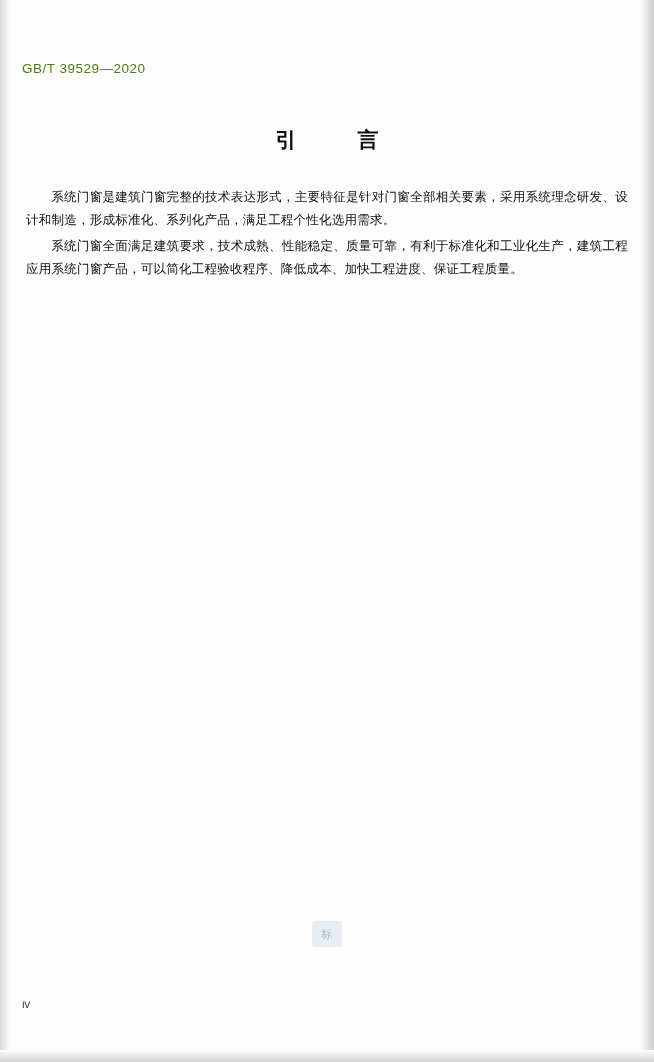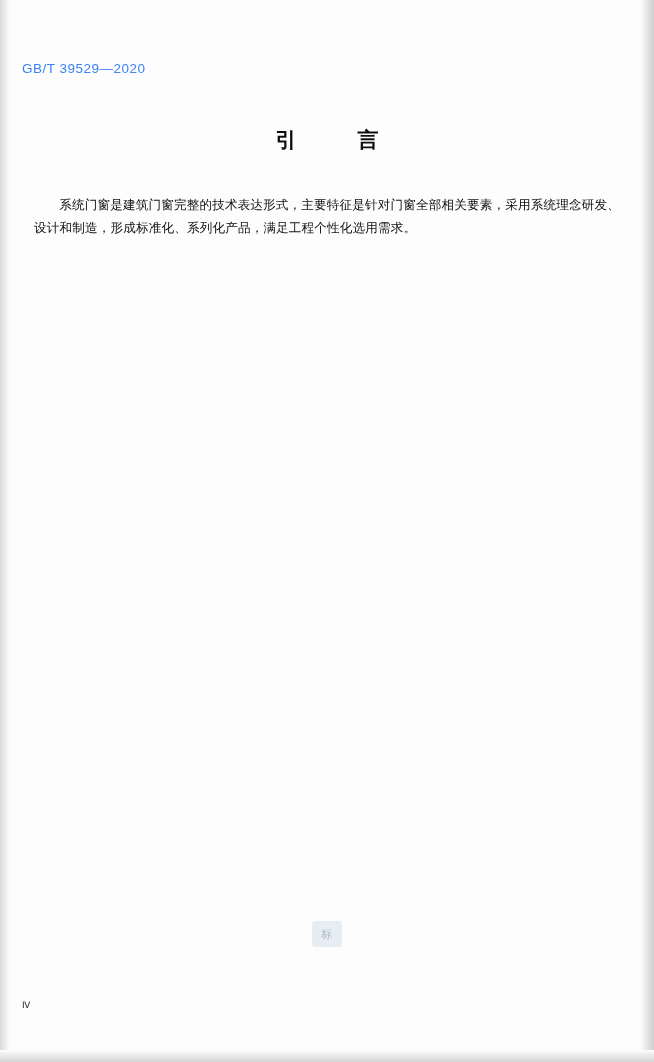--- a/index.html
+++ b/index.html
@@ -43,21 +43,21 @@
     pointer-events: none;
   }
 
   .header-code {
     position: absolute;
     left: 22px;
     top: 61px;
     font-family: "Liberation Sans", sans-serif;
     font-size: 13.5px;
     letter-spacing: 0.5px;
-    color: #3b82f6;
+    color: #4d7c0f;
     white-space: nowrap;
   }
 
   .doc-title {
     position: absolute;
     left: 0;
     right: 0;
     top: 126px;
     text-align: center;
     font-family: Liberation Sans, sans-serif;
@@ -74,21 +74,21 @@
     top: 182px;
     width: 610px;
     font-family: "DejaVu Sans", sans-serif;
     font-size: 12.6px;
     line-height: 22.6px;
     color: #0f0f0f;
     text-align: justify;
     text-justify: inter-character;
   }
   .body-text p {
-    margin: 12px;
+    margin: 4px;
     text-indent: 2em;
     letter-spacing: 0.15px;
   }
 
   .watermark {
     position: absolute;
     left: 50%;
     top: 921px;
     transform: translateX(-50%);
     width: 30px;
@@ -121,19 +121,20 @@
   <div class="scan-edge-left"></div>
   <div class="scan-edge-right"></div>
   <div class="scan-edge-bottom"></div>
 
   <div class="header-code">GB/T 39529—2020</div>
 
   <div class="doc-title">引　言</div>
 
   <div class="body-text">
     <p>系统门窗是建筑门窗完整的技术表达形式，主要特征是针对门窗全部相关要素，采用系统理念研发、设计和制造，形成标准化、系列化产品，满足工程个性化选用需求。</p>
+    <p>系统门窗全面满足建筑要求，技术成熟、性能稳定、质量可靠，有利于标准化和工业化生产，建筑工程应用系统门窗产品，可以简化工程验收程序、降低成本、加快工程进度、保证工程质量。</p>
   </div>
 
   <div class="watermark">标</div>
 
   <div class="page-number">Ⅳ</div>
 
 </div>
 
 </body></html>

